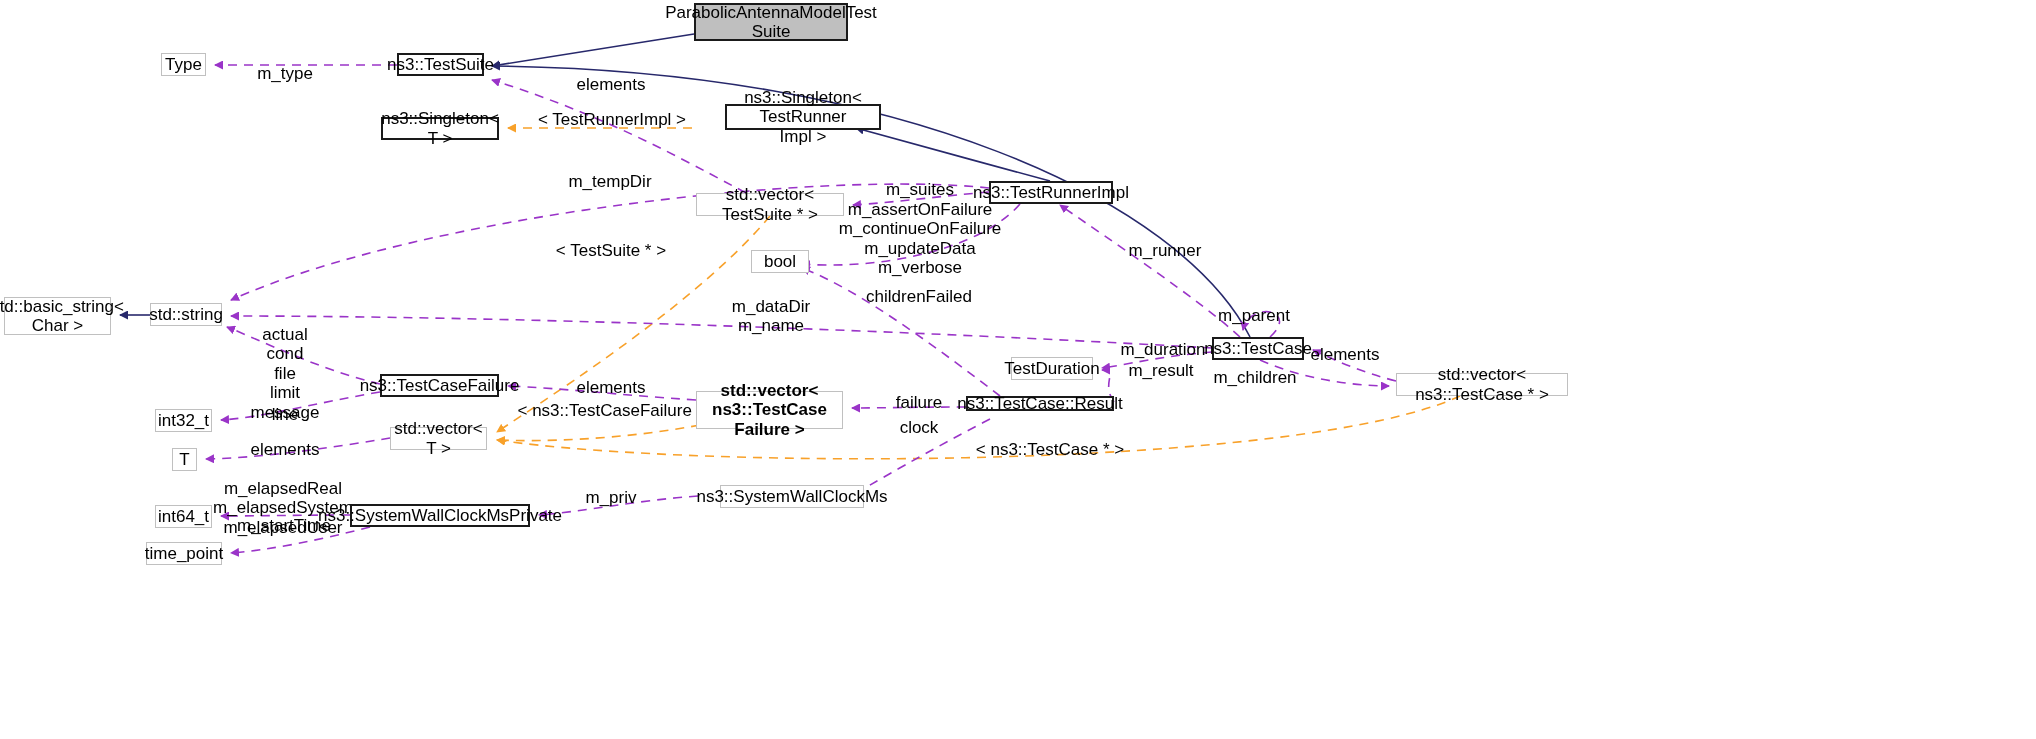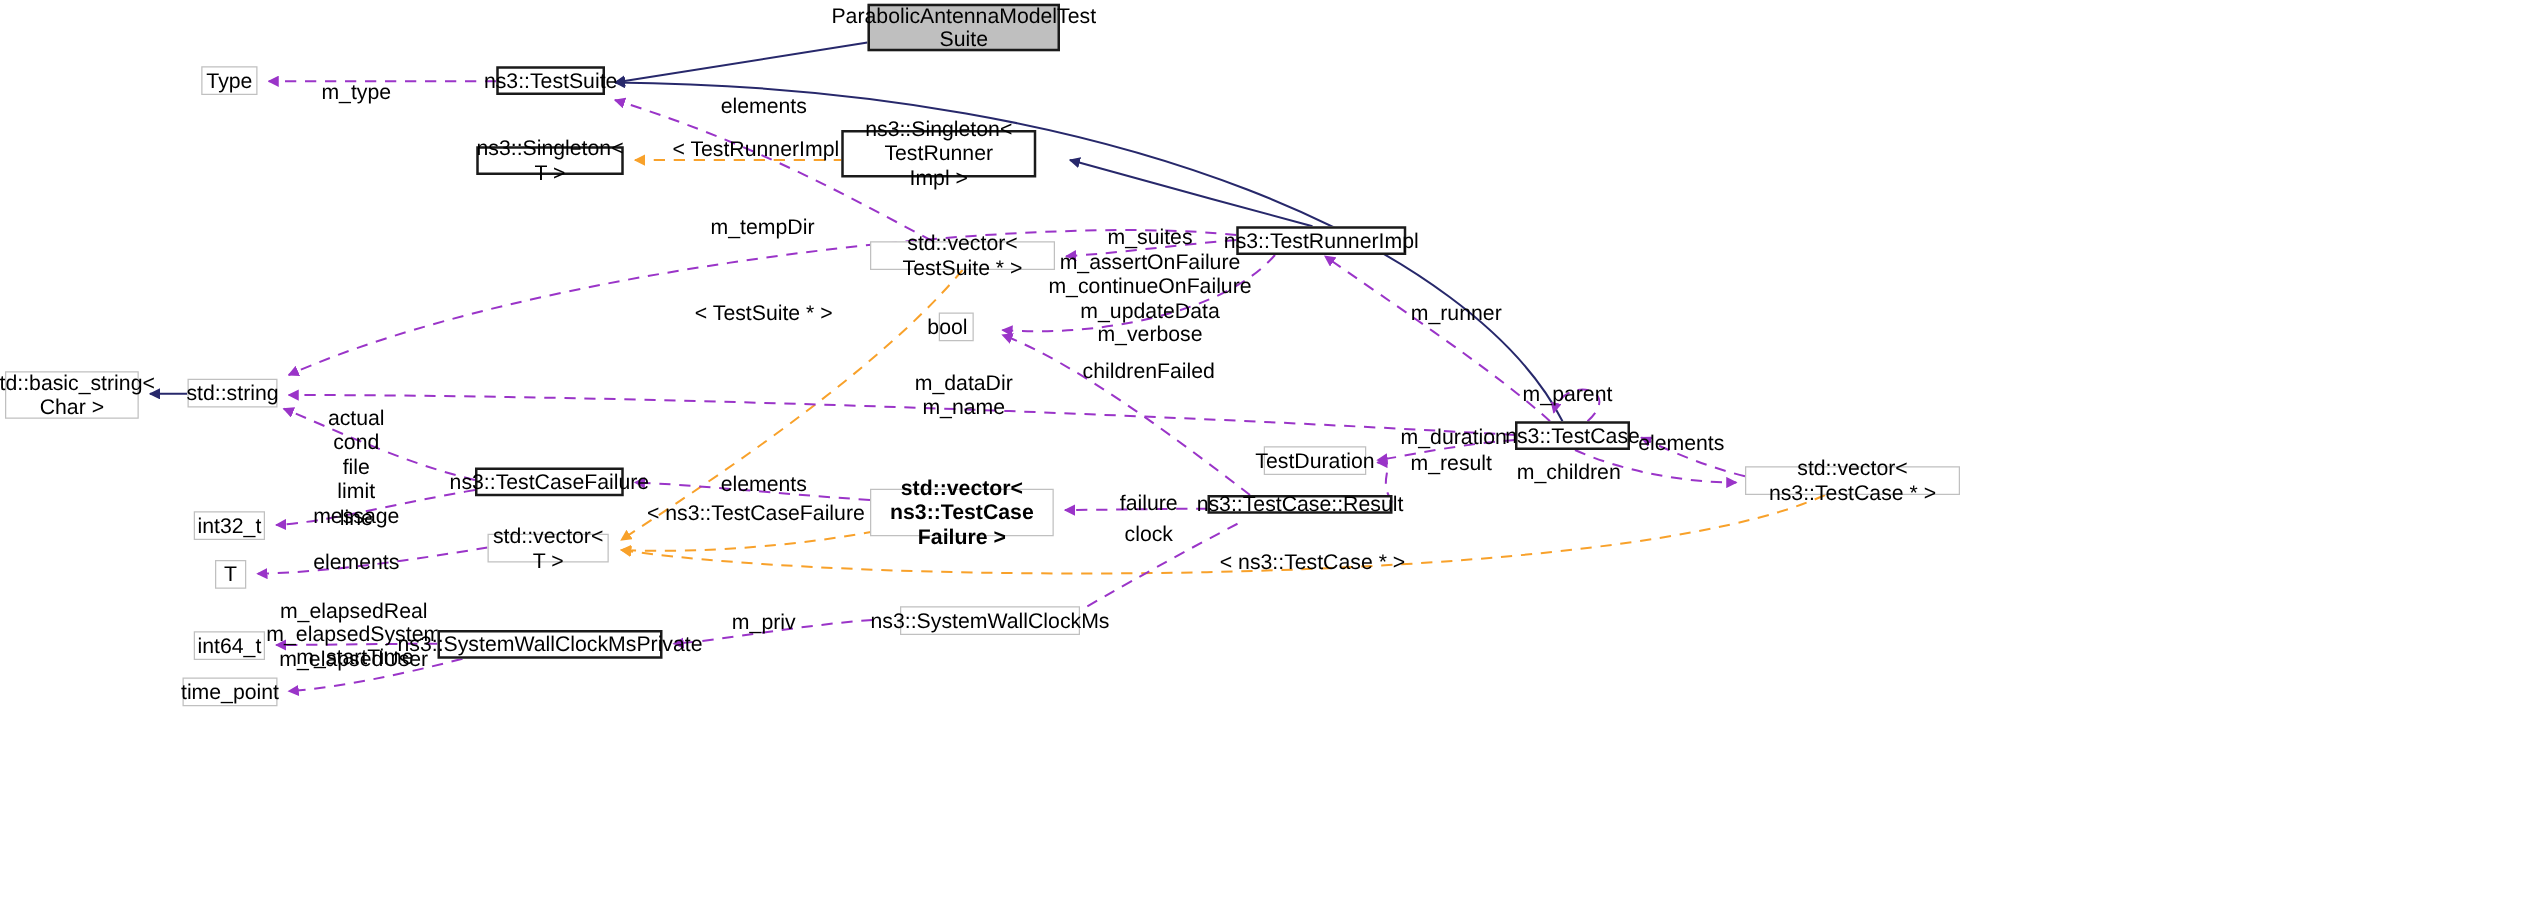--- a/index.html
+++ b/index.html
@@ -139,25 +139,25 @@
       <path d="M370,527 C320,540 270,550 231,553" stroke="#9a34c8" stroke-dasharray="9,7" marker-end="url(#arrUse)"></path>
     </g>
   </svg>
 
   <div id="node-layer">
       <div class="node root" style="left: 694px; top: 3px; width: 154px; height: 38px;"><span>ParabolicAntennaModelTest
 Suite</span></div>
       <div class="node thick" style="left: 397px; top: 53px; width: 87px; height: 23px;"><span>ns3::TestSuite</span></div>
       <div class="node" style="left: 161px; top: 53px; width: 45px; height: 23px;"><span>Type</span></div>
       <div class="node thick" style="left: 381px; top: 117px; width: 118px; height: 23px;"><span>ns3::Singleton&lt; T &gt;</span></div>
-      <div class="node thick" style="left: 673px; top: 104px; width: 156px; height: 38px;"><span>ns3::Singleton&lt; TestRunner
+      <div class="node thick" style="left: 725px; top: 104px; width: 156px; height: 26px;"><span>ns3::Singleton&lt; TestRunner
 Impl &gt;</span></div>
-      <div class="node thick" style="left: 989px; top: 181px; width: 136px; height: 23px;"><span>ns3::TestRunnerImpl</span></div>
+      <div class="node thick" style="left: 989px; top: 181px; width: 124px; height: 23px;"><span>ns3::TestRunnerImpl</span></div>
       <div class="node" style="left: 696px; top: 193px; width: 148px; height: 23px;"><span>std::vector&lt; TestSuite * &gt;</span></div>
-      <div class="node" style="left: 751px; top: 250px; width: 28px; height: 23px; justify-content: flex-end;"><span>bool</span></div>
+      <div class="node" style="left: 751px; top: 250px; width: 58px; height: 23px;"><span>bool</span></div>
       <div class="node" style="left: 4px; top: 297px; width: 107px; height: 38px;"><span>std::basic_string&lt;
 Char &gt;</span></div>
       <div class="node" style="left: 150px; top: 303px; width: 72px; height: 23px;"><span>std::string</span></div>
       <div class="node thick" style="left: 1212px; top: 337px; width: 92px; height: 23px;"><span>ns3::TestCase</span></div>
       <div class="node" style="left: 1011px; top: 357px; width: 82px; height: 23px;"><span>TestDuration</span></div>
       <div class="node thick" style="left: 380px; top: 374px; width: 119px; height: 23px;"><span>ns3::TestCaseFailure</span></div>
       <div class="node" style="left: 1396px; top: 373px; width: 172px; height: 23px;"><span>std::vector&lt; ns3::TestCase * &gt;</span></div>
       <div class="node" style="left: 155px; top: 409px; width: 57px; height: 23px;"><span>int32_t</span></div>
       <div class="node" style="left: 696px; top: 391px; width: 147px; height: 38px; font-weight: bold;"><span>std::vector&lt; ns3::TestCase
 Failure &gt;</span></div>

